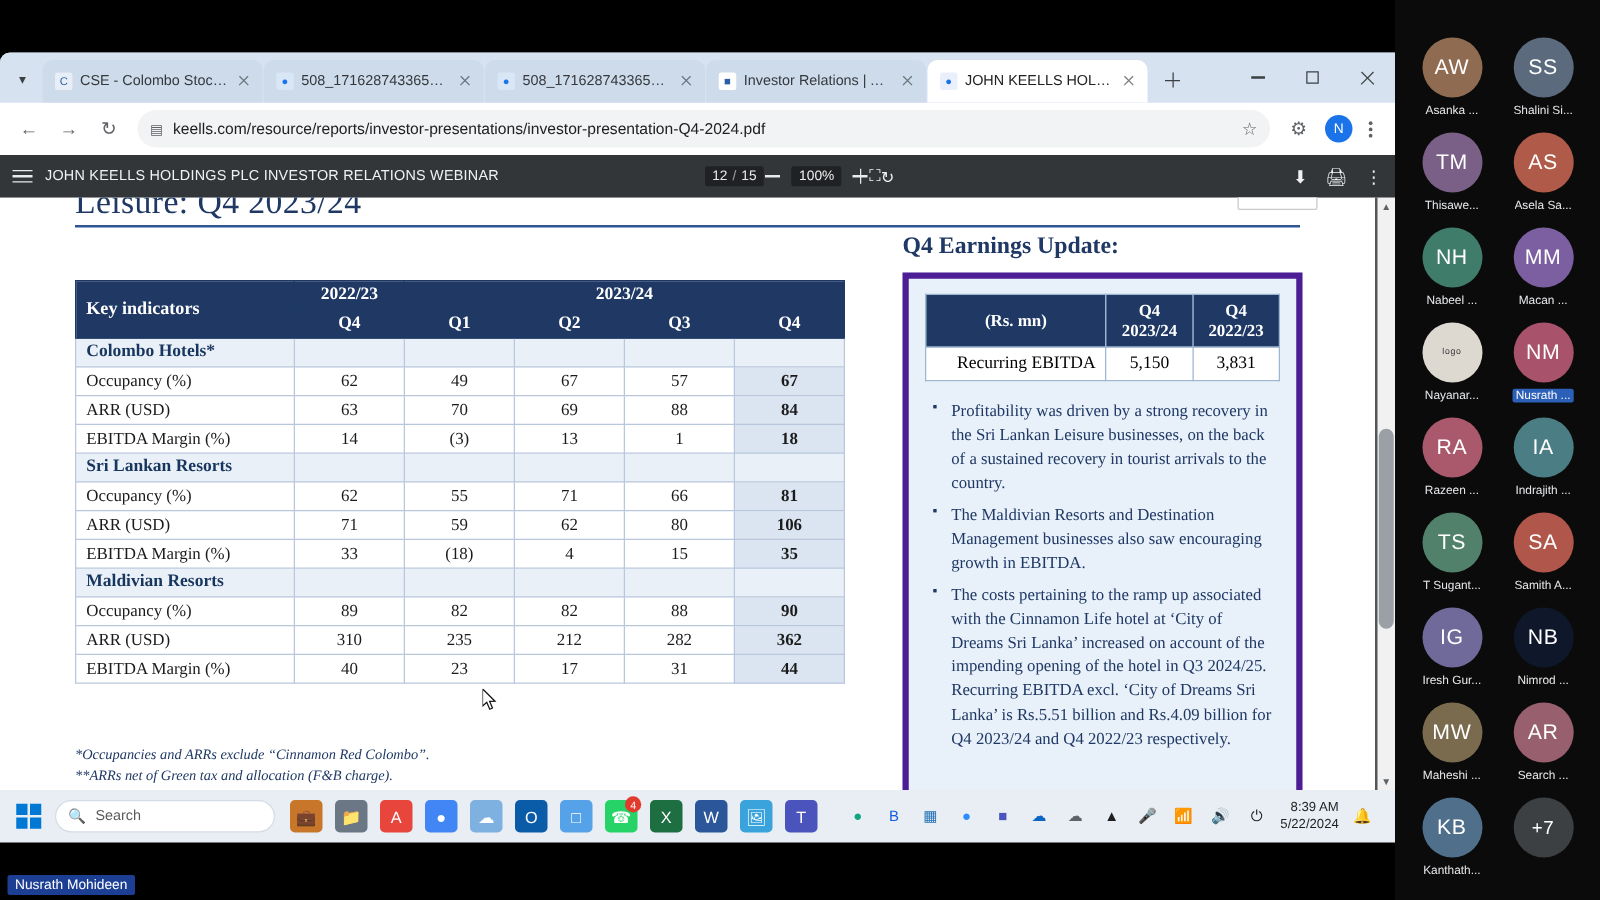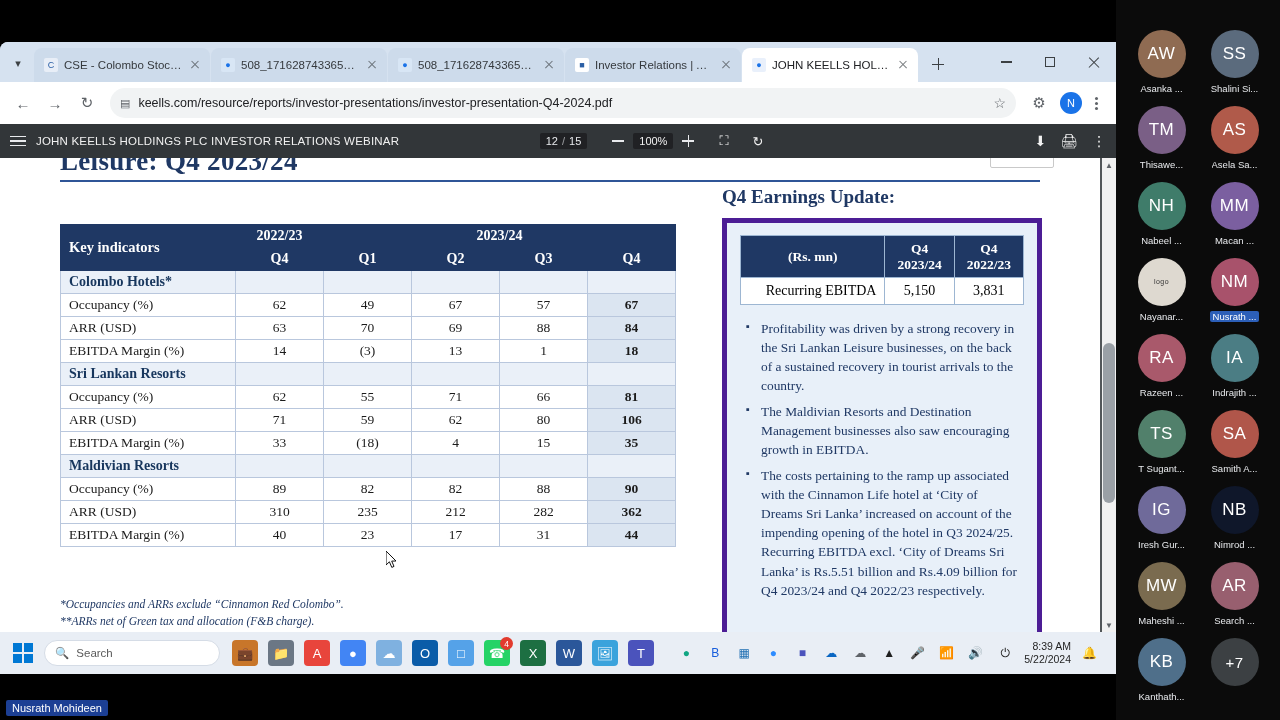--- a/index.html
+++ b/index.html
@@ -94,21 +94,21 @@
   .kebab i { width: 3px; height: 3px; border-radius:50%; background:#5f6368; display:block; }
 
   
   .pdfbar {
     height: 34px; background: #323639; display: flex; align-items: center; color: #f1f1f1;
     font-size: 11.5px; padding: 0 10px; gap: 10px;
   }
   .hamburger { width: 16px; display:flex; flex-direction:column; gap:3px; }
   .hamburger i { height: 1.6px; background: #e8eaed; display:block; }
   .pdftitle { font-size: 11.5px; letter-spacing: .2px; color: #f1f1f1; }
-  .pdf-center { margin-left: auto; margin-right: auto; display:flex; align-items:center; gap: 24px; }
+  .pdf-center { margin-left: auto; margin-right: auto; display:flex; align-items:center; gap: 0; }
   .pagebox {
     background: #202124; border-radius: 2px; padding: 2px 6px; font-size: 11px; color: #e8eaed;
     display:flex; align-items:center; gap:4px;
   }
   .pagebox .sep { opacity:.6; }
   .zoomctl { display: flex; align-items: center; gap: 8px; font-size: 12px; }
   .zoomctl .minus, .zoomctl .plus { position: relative; width: 14px; height: 14px; }
   .zoomctl .minus::before, .zoomctl .plus::before {
     content:""; position:absolute; left:1px; top:6.3px; width:12px; height:1.4px; background:#e8eaed;
   }
@@ -120,21 +120,21 @@
   .pdfarea {
     position: relative; height: 474px; background: #525659; overflow: hidden;
   }
   .page {
     position: absolute; left: 0; top: 0; width: 1100px; height: 474px; background: #fff;
     padding: 0;
   }
   .page-inner { position: relative; width: 100%; height: 100%; }
   .slide-title {
     position: absolute; left: 60px; top: -12px; font-family: "Liberation Serif", serif;
-    font-size: 27px; color: #1f3864; font-weight: bold; letter-spacing: .3px;
+    font-size: 27px; color: #1f3864; font-weight: normal; letter-spacing: .3px;
   }
   .title-rule { position:absolute; left:60px; top: 22px; width: 980px; height: 1.5px; background: #2f5597; }
   .logo-box {
     position: absolute; right: 46px; top: -12px; width: 64px; height: 22px;
     border: 1px solid #c9c9c9; border-radius: 2px; background:#fff;
   }
 
   
   table { border-collapse: collapse; }
   .ltbl {

